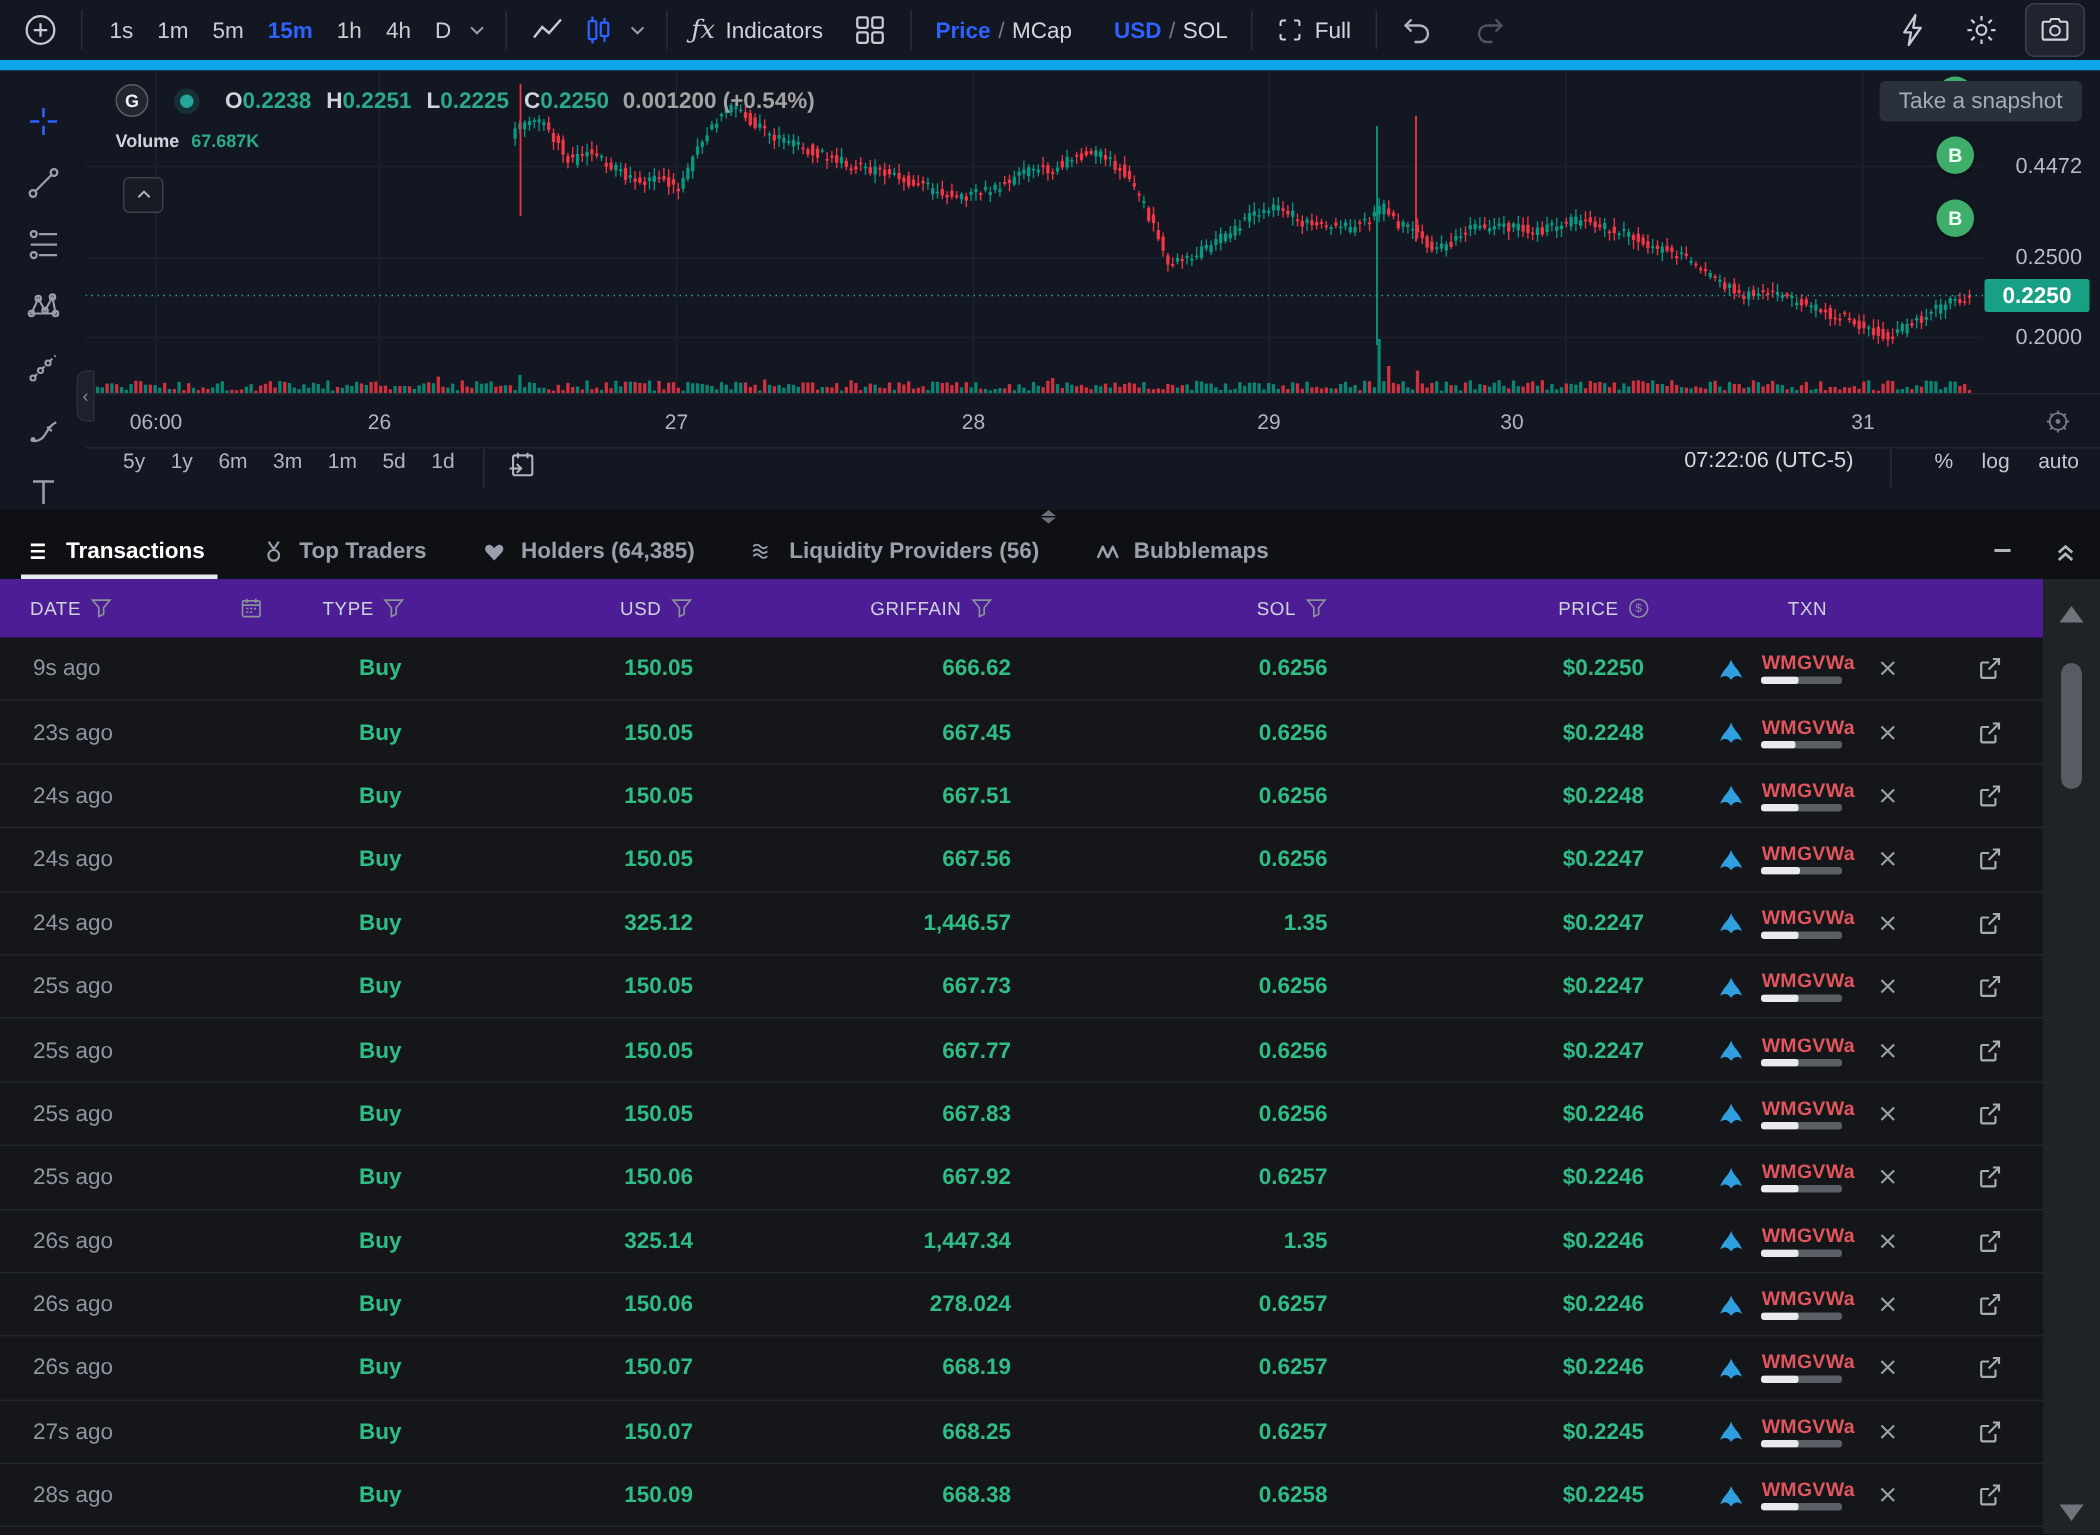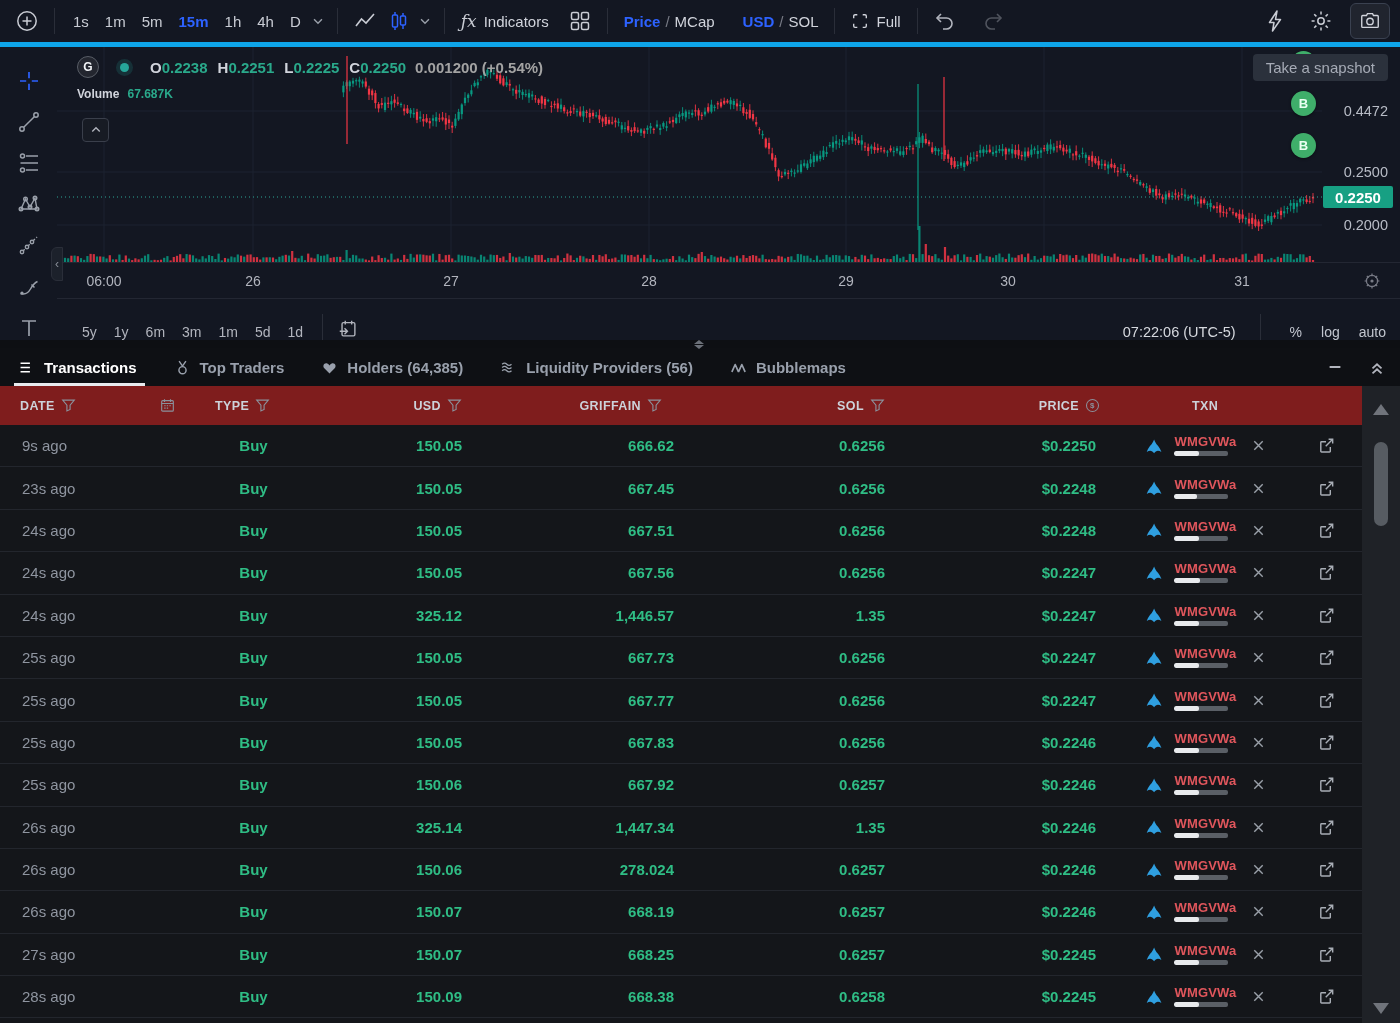--- a/index.html
+++ b/index.html
@@ -2,21 +2,21 @@
 <html style="--accent: #2d62ff; --green: #2fbd85; --maker-red: #e0565c; --whale: #2f9fe0; --price-badge: #17a083; --buy-badge: #3fae6a;"><head>
 <meta charset="utf-8">
 <style>
   *{box-sizing:border-box;margin:0;padding:0}
   html,body{width:1400px;height:1023px;overflow:hidden;background:#131722;
     font-family:"Liberation Sans","DejaVu Sans",sans-serif;color:#d1d4dc}
   button{background:none;border:none;color:inherit;font:inherit;display:flex;align-items:center;cursor:default}
   svg{display:block}
 
   
-  .topbar{height:47px;display:flex;align-items:center;padding:0 10px;border-bottom:5px solid #0ea5e9;background:#131722}
+  .topbar{height:47px;display:flex;align-items:center;padding:0 10px;border-bottom:7px solid #0ea5e9;background:#131722}
   .vsep{width:1px;height:26px;background:#2a2e39;margin:0 10px;flex:0 0 auto}
   .icon-btn{padding:5px;color:#c9ccd4}
   .icon-btn svg{width:24px;height:24px}
   .tf-group{display:flex;align-items:center}
   .tf{padding:4px 8px;font-size:15px;color:#c9ccd4}
   .tf.active{color:#2d62ff;font-weight:700}
   .chev{color:#9aa0aa;padding:2px}
   .chev svg{width:14px;height:14px}
   .fx-glyph{font-style:italic;font-family:"DejaVu Serif",serif;font-size:17px;margin-right:7px;color:#c9ccd4}
   .txt-btn{font-size:15px;padding:4px 6px;color:#d1d4dc}
@@ -59,21 +59,21 @@
   .bbadge{position:absolute;left:1234px;width:25px;height:25px;border-radius:50%;background:var(--buy-badge);color:#eafff2;
     font-weight:700;font-size:13px;display:flex;align-items:center;justify-content:center;box-shadow:0 1px 3px rgba(0,0,0,.45);z-index:4}
   .snapshot-tip{position:absolute;right:12px;top:7px;background:#2b313c;color:#a6abb6;font-size:15px;padding:5px 13px;
     border-radius:4px;z-index:6;white-space:nowrap}
 
   .time-axis{height:36px;border-top:1px solid #232733;position:relative;color:#b2b5be;font-size:14px}
   .tlabel{position:absolute;top:50%;transform:translate(-50%,-50%)}
   .axis-gear{position:absolute;right:18px;top:50%;transform:translateY(-50%);color:#787b86}
   .axis-gear svg{width:20px;height:20px}
 
-  .chart-footer{height:42px;border-top:1px solid #232733;display:flex;align-items:flex-end;font-size:14px;color:#b2b5be;padding:0 14px 0 25px}
+  .chart-footer{height:42px;border-top:1px solid #232733;display:flex;align-items:flex-start;font-size:14px;color:#b2b5be;padding:0 14px 0 25px}
   .rng{margin-right:17px;color:#b2b5be}
   .goto-btn{color:#b2b5be}
   .goto-btn svg{width:22px;height:22px}
   .footer-spacer{flex:1}
   .clock{color:#d6d9df;font-size:14.5px;margin-right:14px}
   .scalebtn{margin-left:19px;color:#c2c6cf}
 
   
   .splitter{height:8px;background:#0d0f13;position:relative}
   .split-handle{position:absolute;left:694px;top:0;display:flex;flex-direction:column;gap:1px;align-items:center}
@@ -85,21 +85,21 @@
   .tab{display:flex;align-items:center;gap:9px;color:#99a0ac;font-size:15px;font-weight:600;height:100%;position:relative;white-space:nowrap}
   .tab .ticon svg{width:17px;height:17px}
   .tab.active{color:#fff}
   .tab.active::after{content:"";position:absolute;left:-4px;right:-8px;bottom:0;height:3px;background:#e8eaee}
   .tabs-right{margin-left:auto;display:flex;gap:24px;color:#b2b5be;align-items:center}
   .tabs-right svg{width:18px;height:18px}
 
   
   .table{position:relative;background:#14161a;height:637px}
   .thead,.trow{display:grid;grid-template-columns:195px 117px 170px 200px 223px 215px 170px 72px 38px;align-items:center}
-  .thead{height:39px;background:#7f1d1d;color:#cdd2da;font-size:12.5px;font-weight:700;letter-spacing:.4px}
+  .thead{height:39px;background:#4c1d95;color:#cdd2da;font-size:12.5px;font-weight:400;letter-spacing:.4px}
   .hcell{display:flex;align-items:center;gap:6px;padding:0 20px;height:100%}
   .hcell.right{justify-content:flex-end}
   .hcell.center{justify-content:center}
   .hcell .hic{color:#8b919c;display:flex}
   .hcell .hic svg{width:15px;height:15px}
   .hcell .hic.active-filter{color:var(--accent)}
   .hspace{flex:1}
   .tbody{height:598px;overflow:hidden}
   .trow{height:42.4px;border-bottom:1px solid #23262d;font-size:15px}
   .c-date{color:#8f95a0;padding-left:22px}

